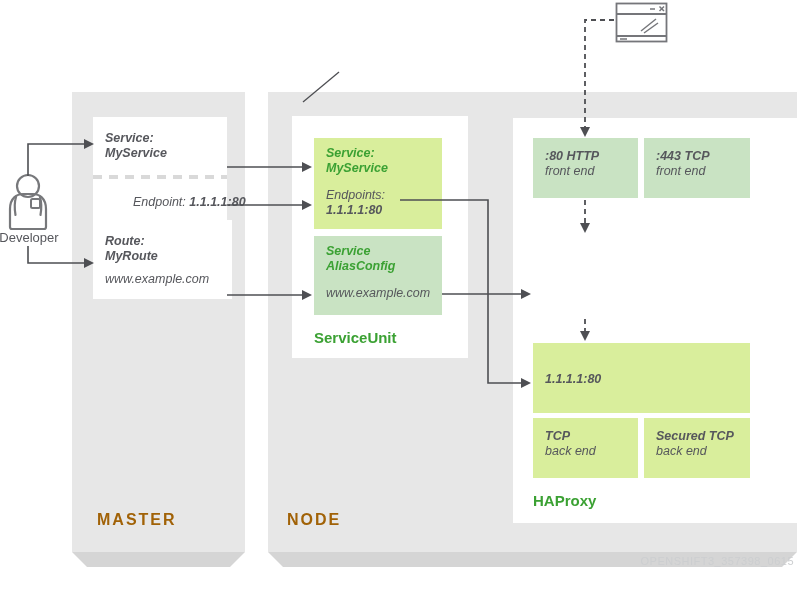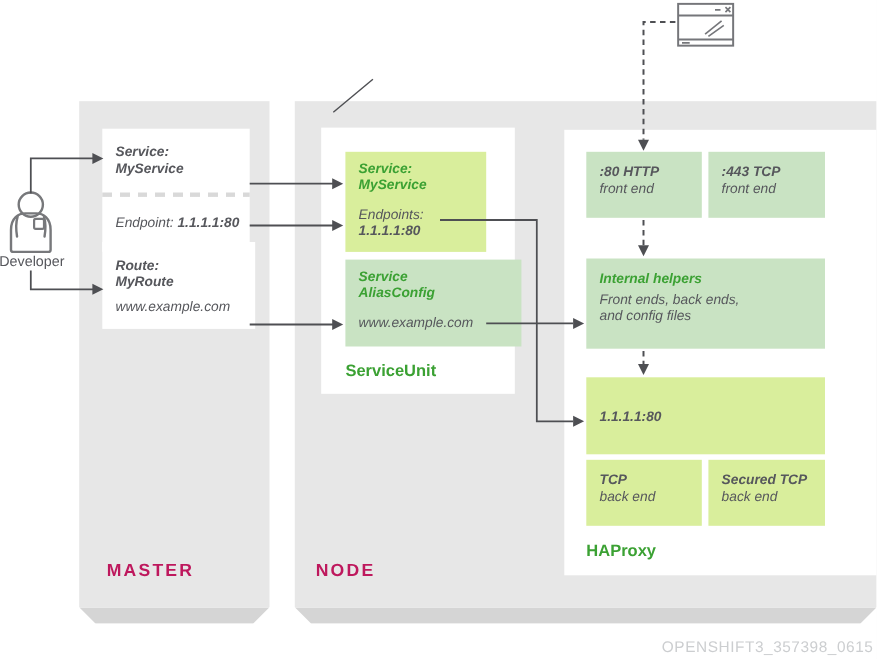--- a/index.html
+++ b/index.html
@@ -8,27 +8,27 @@
   .abs{position:absolute;}
   .graybox{position:absolute;background:#e7e7e7;}
   .strip{position:absolute;background:#d5d5d5;clip-path:polygon(0 0,100% 0,calc(100% - 15px) 100%,15px 100%);}
   .whitebox{position:absolute;background:#ffffff;}
   .greenbox{position:absolute;}
   .greenbox.light{background:#d9ee9c;}
   .greenbox.muted{background:#c9e3c3;}
   .t{position:absolute;left:12px;font-size:12.5px;line-height:15px;white-space:nowrap;font-style:italic;}
   .b{font-weight:bold;}
   .green{color:#3ba133;}
-  .zone-label{position:absolute;font-size:16px;font-weight:bold;letter-spacing:2px;color:#be185d;}
+  .zone-label{position:absolute;font-size:16px;font-weight:bold;letter-spacing:2px;color:#a16207;}
   .unit-label{position:absolute;font-size:15px;font-weight:bold;color:#3ba133;}
   .divider{position:absolute;left:0;right:0;height:4px;
            background:repeating-linear-gradient(90deg,#d9d9d9 0 9px,transparent 9px 16px);}
   .small-label{position:absolute;font-size:13px;line-height:16px;color:#56575c;text-align:center;}
   .title-label{position:absolute;font-size:13.5px;font-weight:bold;letter-spacing:1.2px;color:#55565a;white-space:nowrap;}
-  .watermark{position:absolute;right:3px;top:580px;font-size:14px;letter-spacing:.5px;color:#ccced0;}
+  .watermark{position:absolute;right:3px;top:555px;font-size:11px;letter-spacing:.5px;color:#ccced0;}
   svg{display:block;}
   .overlay{position:absolute;left:0;top:0;pointer-events:none;z-index:6;}
 </style>
 </head>
 <body>
 
 <div class="canvas">
 
   <div class="graybox" style="left:72px;top:92px;width:173px;height:460px;"></div>
   <div class="strip" style="left:72px;top:552px;width:173px;height:15px;"></div>
@@ -36,21 +36,21 @@
 
   <div class="graybox" style="left:268px;top:92px;width:529px;height:460px;"></div>
   <div class="strip" style="left:268px;top:552px;width:529px;height:15px;"></div>
   <div class="zone-label" style="left:287px;top:511px;">NODE</div>
 
 
   <div class="whitebox" style="left:93px;top:117px;width:134px;height:112px;">
     <span class="t b" style="top:14px;">Service:</span>
     <span class="t b" style="top:29px;">MyService</span>
     <span class="divider" style="top:58px;"></span>
-    <span class="t" style="top:78px;"><span>Endpoint:</span> <span class="b">1.1.1.1:80</span></span>
+    <span class="t" style="top:78px;margin-left:28px;"><span>Endpoint:</span> <span class="b">1.1.1.1:80</span></span>
   </div>
 
   <div class="whitebox" style="left:93px;top:220px;width:139px;height:79px;">
     <span class="t b" style="top:14px;">Route:</span>
     <span class="t b" style="top:29px;">MyRoute</span>
     <span class="t" style="top:52px;">www.example.com</span>
   </div>
 
   <svg class="abs" style="left:2px;top:163px;" width="56" height="70" viewBox="0 0 56 70">
     <g fill="none" stroke="#77787b" stroke-width="2.2" stroke-linecap="round" stroke-linejoin="round">
@@ -63,41 +63,36 @@
   </svg>
   <div class="small-label" style="left:-2px;top:230px;width:62px;">Developer</div>
 
   <div class="whitebox" style="left:292px;top:116px;width:176px;height:242px;">
     <div class="greenbox light" style="left:22px;top:22px;width:128px;height:91px;">
       <span class="t b green" style="top:8px;">Service:</span>
       <span class="t b green" style="top:23px;">MyService</span>
       <span class="t" style="top:50px;">Endpoints:</span>
       <span class="t b" style="top:65px;">1.1.1.1:80</span>
     </div>
-    <div class="greenbox muted" style="left:22px;top:120px;width:128px;height:79px;padding-left:32px;">
+    <div class="greenbox muted" style="left:22px;top:120px;width:128px;height:79px;">
       <span class="t b green" style="top:8px;">Service</span>
       <span class="t b green" style="top:23px;">AliasConfig</span>
       <span class="t" style="top:50px;">www.example.com</span>
     </div>
     <span class="unit-label" style="left:22px;top:213px;">ServiceUnit</span>
   </div>
 
   <div class="whitebox" style="left:513px;top:118px;width:302px;height:405px;">
     <div class="greenbox muted" style="left:20px;top:20px;width:105px;height:60px;">
       <span class="t b" style="top:11px;">:80 HTTP</span>
       <span class="t" style="top:26px;">front end</span>
     </div>
     <div class="greenbox muted" style="left:131px;top:20px;width:106px;height:60px;">
       <span class="t b" style="top:11px;">:443 TCP</span>
       <span class="t" style="top:26px;">front end</span>
-    </div>
-    <div class="greenbox muted" style="left:20px;top:117px;width:217px;height:82px;">
-      <span class="t b green" style="top:11px;">Internal helpers</span>
-      <span class="t" style="top:30px;">Front ends, back ends,</span>
-      <span class="t" style="top:45px;">and config files</span>
     </div>
     <div class="greenbox light" style="left:20px;top:225px;width:217px;height:70px;">
       <span class="t b" style="top:29px;">1.1.1.1:80</span>
     </div>
     <div class="greenbox light" style="left:20px;top:300px;width:105px;height:60px;">
       <span class="t b" style="top:11px;">TCP</span>
       <span class="t" style="top:26px;">back end</span>
     </div>
     <div class="greenbox light" style="left:131px;top:300px;width:106px;height:60px;">
       <span class="t b" style="top:11px;">Secured TCP</span>

